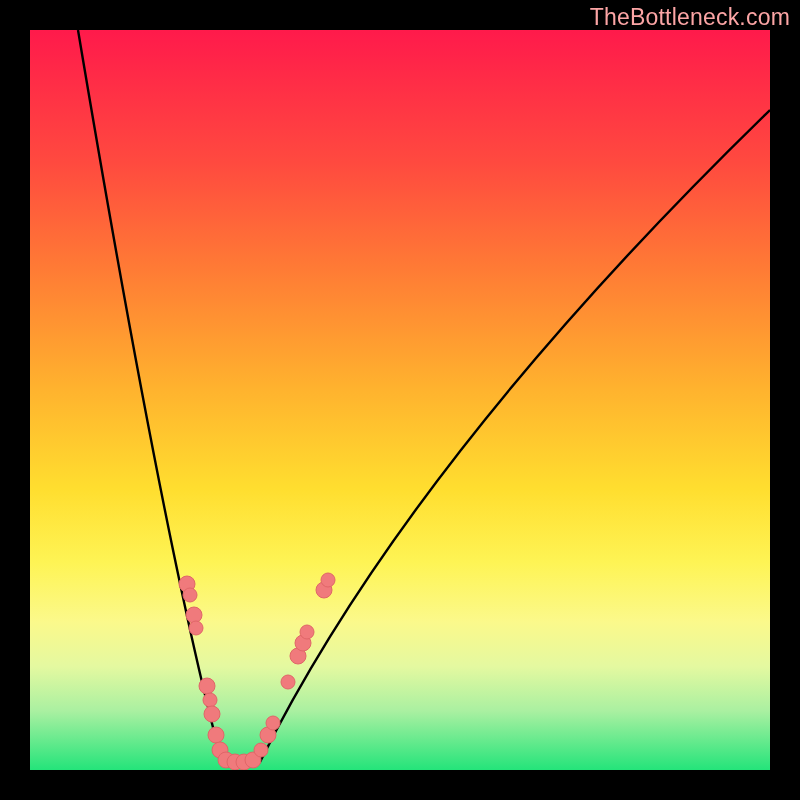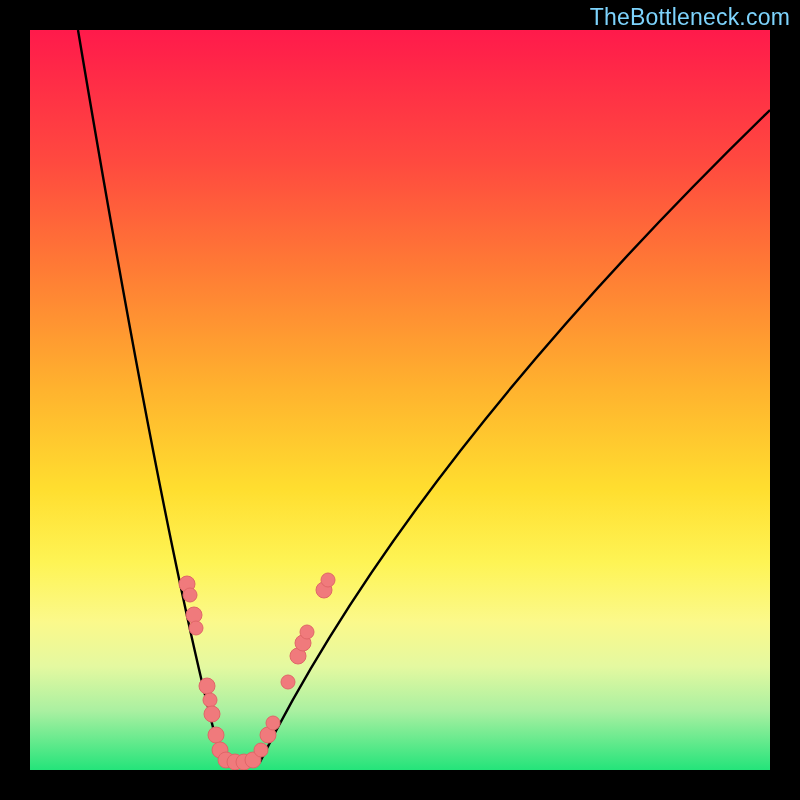--- a/index.html
+++ b/index.html
@@ -34,21 +34,21 @@
       #fef455 72%,
       #fbf98b 80%,
       #e4f9a0 86%,
       #aaf0a1 92%,
       #24e47a 100%);
   }
   .watermark {
     position: absolute;
     top: 4px;
     right: 10px;
-    color: #7dd3fc;
+    color: #fca5a5;
     font-size: 23px;
     font-weight: 500;
     letter-spacing: 0.2px;
     user-select: none;
   }
   svg.curve {
     position: absolute;
     top: 0;
     left: 0;
   }

